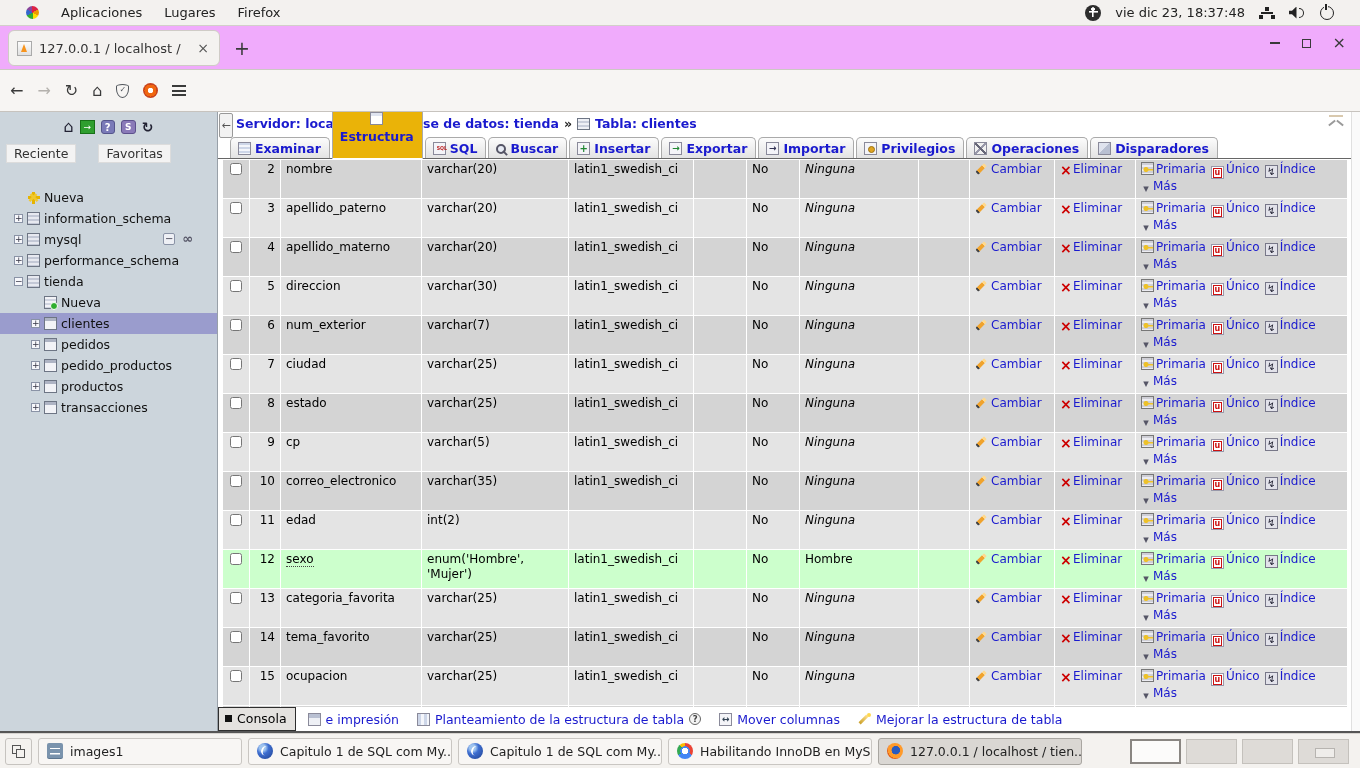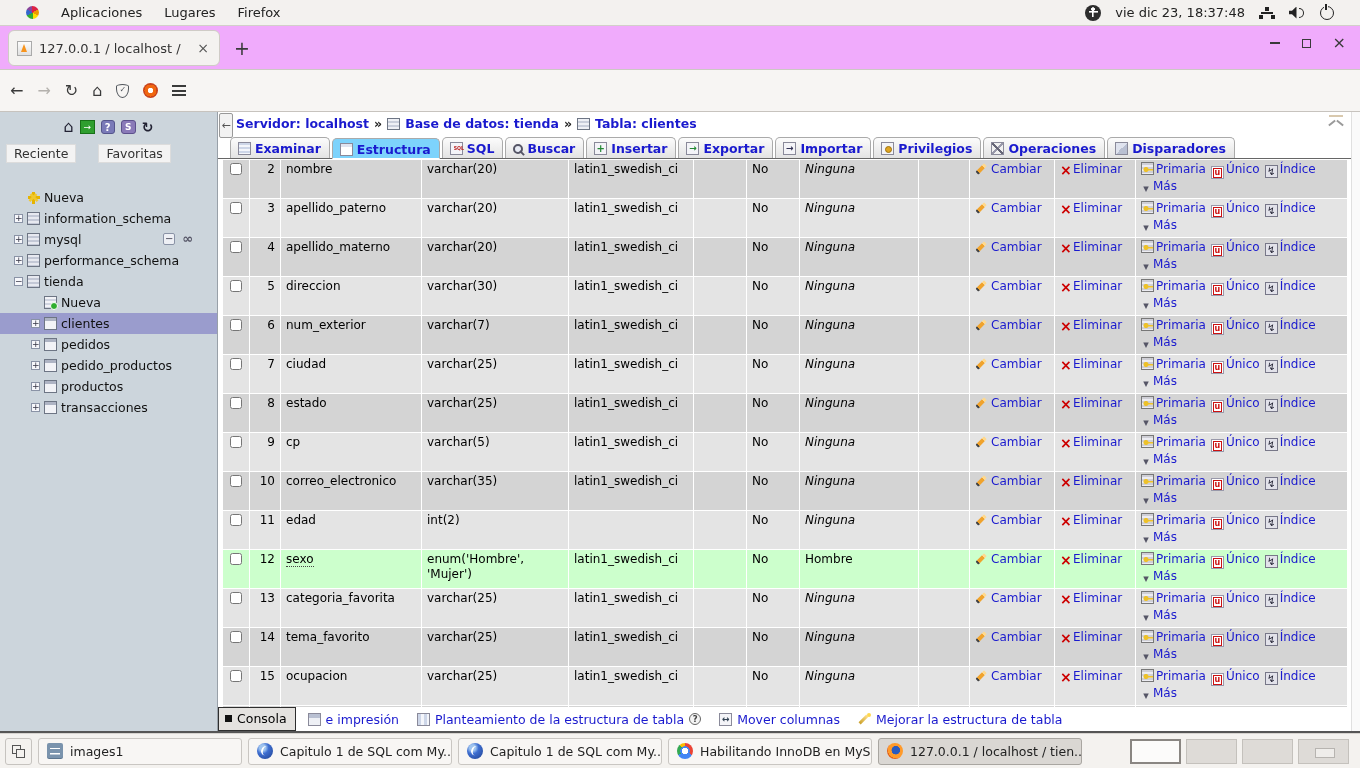--- a/index.html
+++ b/index.html
@@ -106,21 +106,21 @@
   .crumb-sep { color:#222; }
   .gi { display:inline-block; width:13px; height:13px; vertical-align:-2px; position:relative; }
   .crumb-ico { width:13px; height:12px; border:1px solid #6d7584; background:repeating-linear-gradient(#eef0f5 0 2px,#c9cedb 2px 4px); display:inline-block; vertical-align:-1px; }
   .totop { position:absolute; right:8px; top:3px; width:14px; height:11px; border-top:2px solid #d9c9ae; }
   .totop::before,.totop::after { content:""; position:absolute; top:5px; width:8px; height:2px; background:#9a9a9a; }
   .totop::before { left:-1px; transform:rotate(-38deg); }
   .totop::after { right:-1px; transform:rotate(38deg); }
 
   .ptabs { height:24px; border-bottom:1px solid #666; padding-left:12px; display:flex; align-items:flex-end; }
   .ptab { display:inline-flex; align-items:center; gap:4px; padding:3px 8px 2px 7px; margin-right:2px; background:linear-gradient(#fcfcfc,#e3e3e3); border:1px solid #aaa; border-bottom:none; border-radius:5px 5px 0 0; font-size:12.5px; font-weight:bold; color:#1a1ace; white-space:nowrap; cursor:pointer; }
-  .ptab.active { background:#7dd3fc; padding-bottom:1px; margin-bottom:-1px; border-bottom:1px solid #fff; }
+  .ptab.active { background:#eab308; padding-bottom:14px; margin-bottom:-1px; border-bottom:1px solid #fff;flex-direction:column; }
 
   
   .ic { width:13px; height:13px; display:inline-block; border:1px solid #8a8a9a; background:#f4f4f8; position:relative; flex:none; vertical-align:-2px; }
   .browse-icon { background:repeating-linear-gradient(#cdd6e8 0 2px,#f4f6fb 2px 4px); }
   .structure-icon { background:linear-gradient(#dfe4f0 0 3px,#fff 3px), repeating-linear-gradient(#fff 0 2px,#e6e9f2 2px 4px); }
   .sql-icon::before { content:"SQL"; display:block; text-align:center; font-size:9px; line-height:11px; font-weight:bold; color:#b22; transform:scale(.52); }
   .search-icon { width:10px; height:10px; border:2px solid #556; border-radius:50%; background:#e8ecf5; }
   .search-icon::after { content:""; position:absolute; right:-4px; bottom:-2px; width:6px; height:2px; background:#556; transform:rotate(45deg); }
   .insert-icon::before { content:"+"; display:block; text-align:center; font-size:10px; line-height:11px; font-weight:bold; color:#283; }
   .export-icon::before { content:"→"; display:block; text-align:center; font-size:9px; line-height:11px; font-weight:bold; color:#283; }

